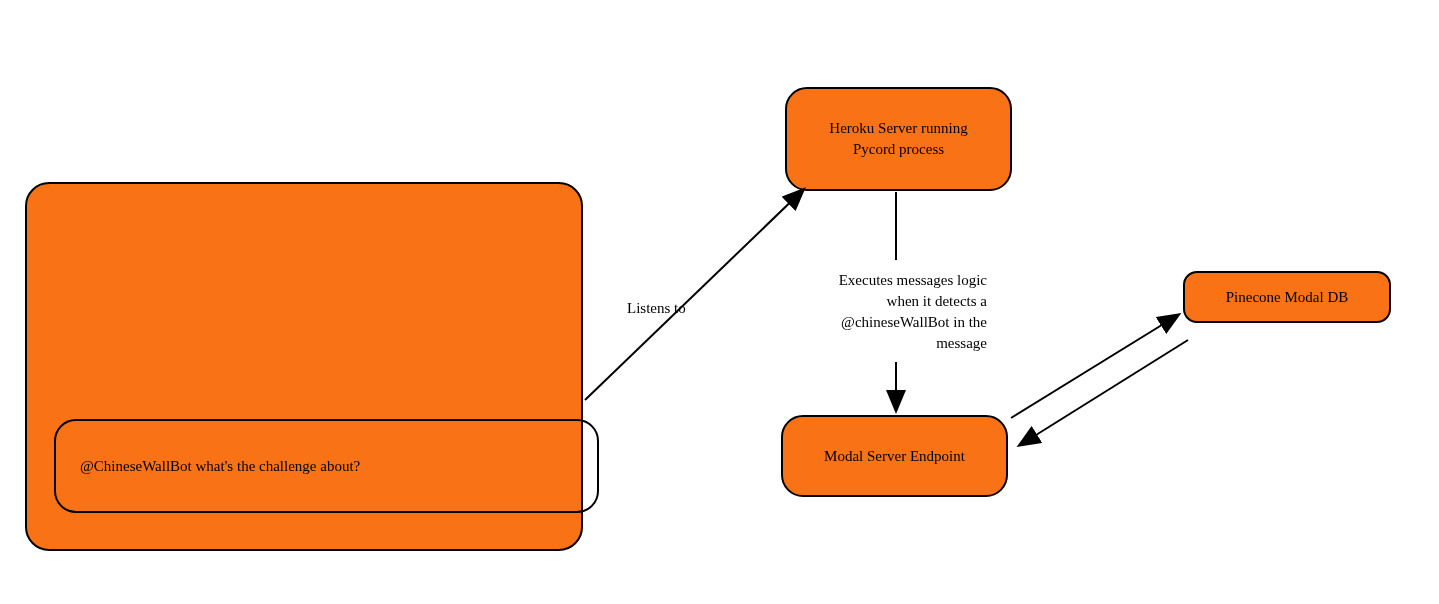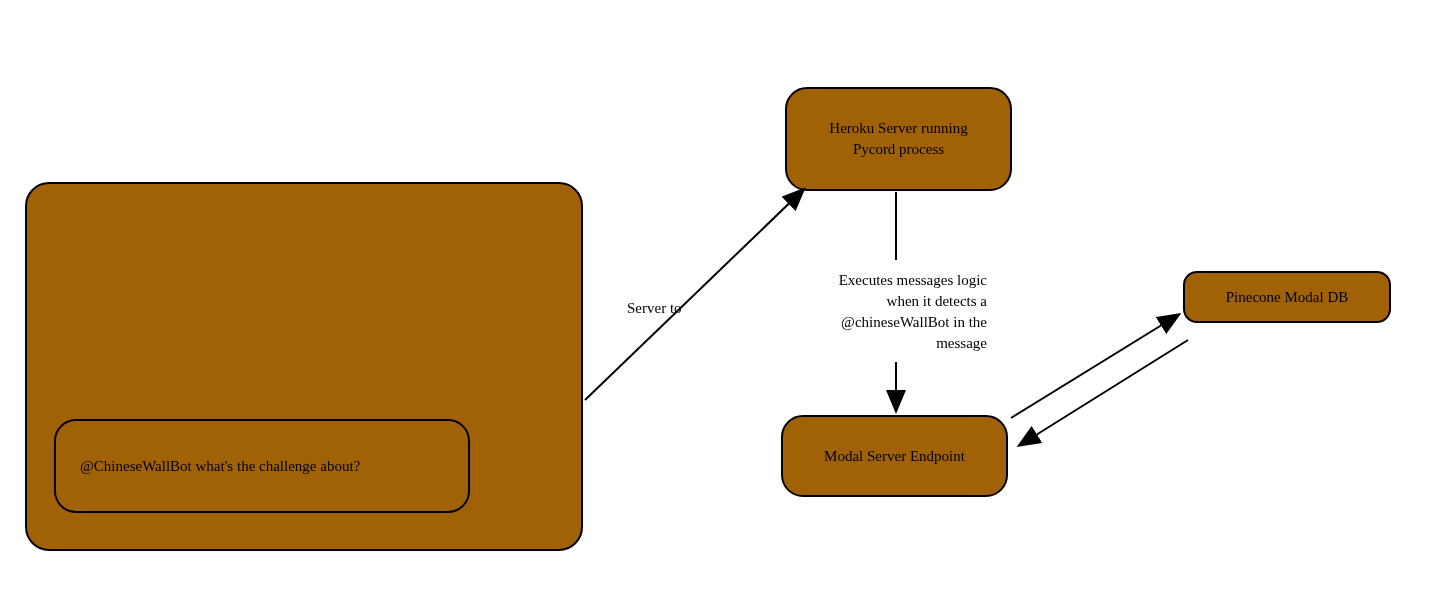--- a/index.html
+++ b/index.html
@@ -10,41 +10,41 @@
     body {
       width: 1439px;
       height: 604px;
       background: #ffffff;
       font-family: 'Comic Sans MS', 'Segoe Script', cursive;
       position: relative;
     }
     .node {
       position: absolute;
       border: 2px solid #000;
-      background: #a16207;
+      background: #f97316;
       display: flex;
       align-items: center;
       justify-content: center;
       text-align: center;
       font-size: 15px;
       line-height: 1.4;
       padding: 6px;
     }
     .discord-container {
       left: 25px;
       top: 182px;
       width: 558px;
       height: 369px;
       border-radius: 24px;
     }
     .message-box {
       position: absolute;
       left: 54px;
       top: 419px;
-      width: 416px;
+      width: 545px;
       height: 94px;
       border: 2px solid #000;
       border-radius: 22px;
       display: flex;
       align-items: center;
       padding-left: 24px;
       font-size: 15px;
     }
     .heroku-box {
       left: 785px;
@@ -107,21 +107,21 @@
 </div>
 
 <div class="node modal-box">
   <span>Modal Server Endpoint</span>
 </div>
 
 <div class="node pinecone-box">
   <span>Pinecone Modal DB</span>
 </div>
 
-<div class="label label-listens">Server to</div>
+<div class="label label-listens">Listens to</div>
 
 <div class="label label-executes">Executes messages logic when it detects a @chineseWallBot in the message</div>
 
 <svg class="arrows">
   <defs>
     <marker id="arrowhead" markerWidth="12" markerHeight="10" refX="10" refY="5" orient="auto">
       <polygon points="0 0, 12 5, 0 10" fill="#000"></polygon>
     </marker>
   </defs>
 

